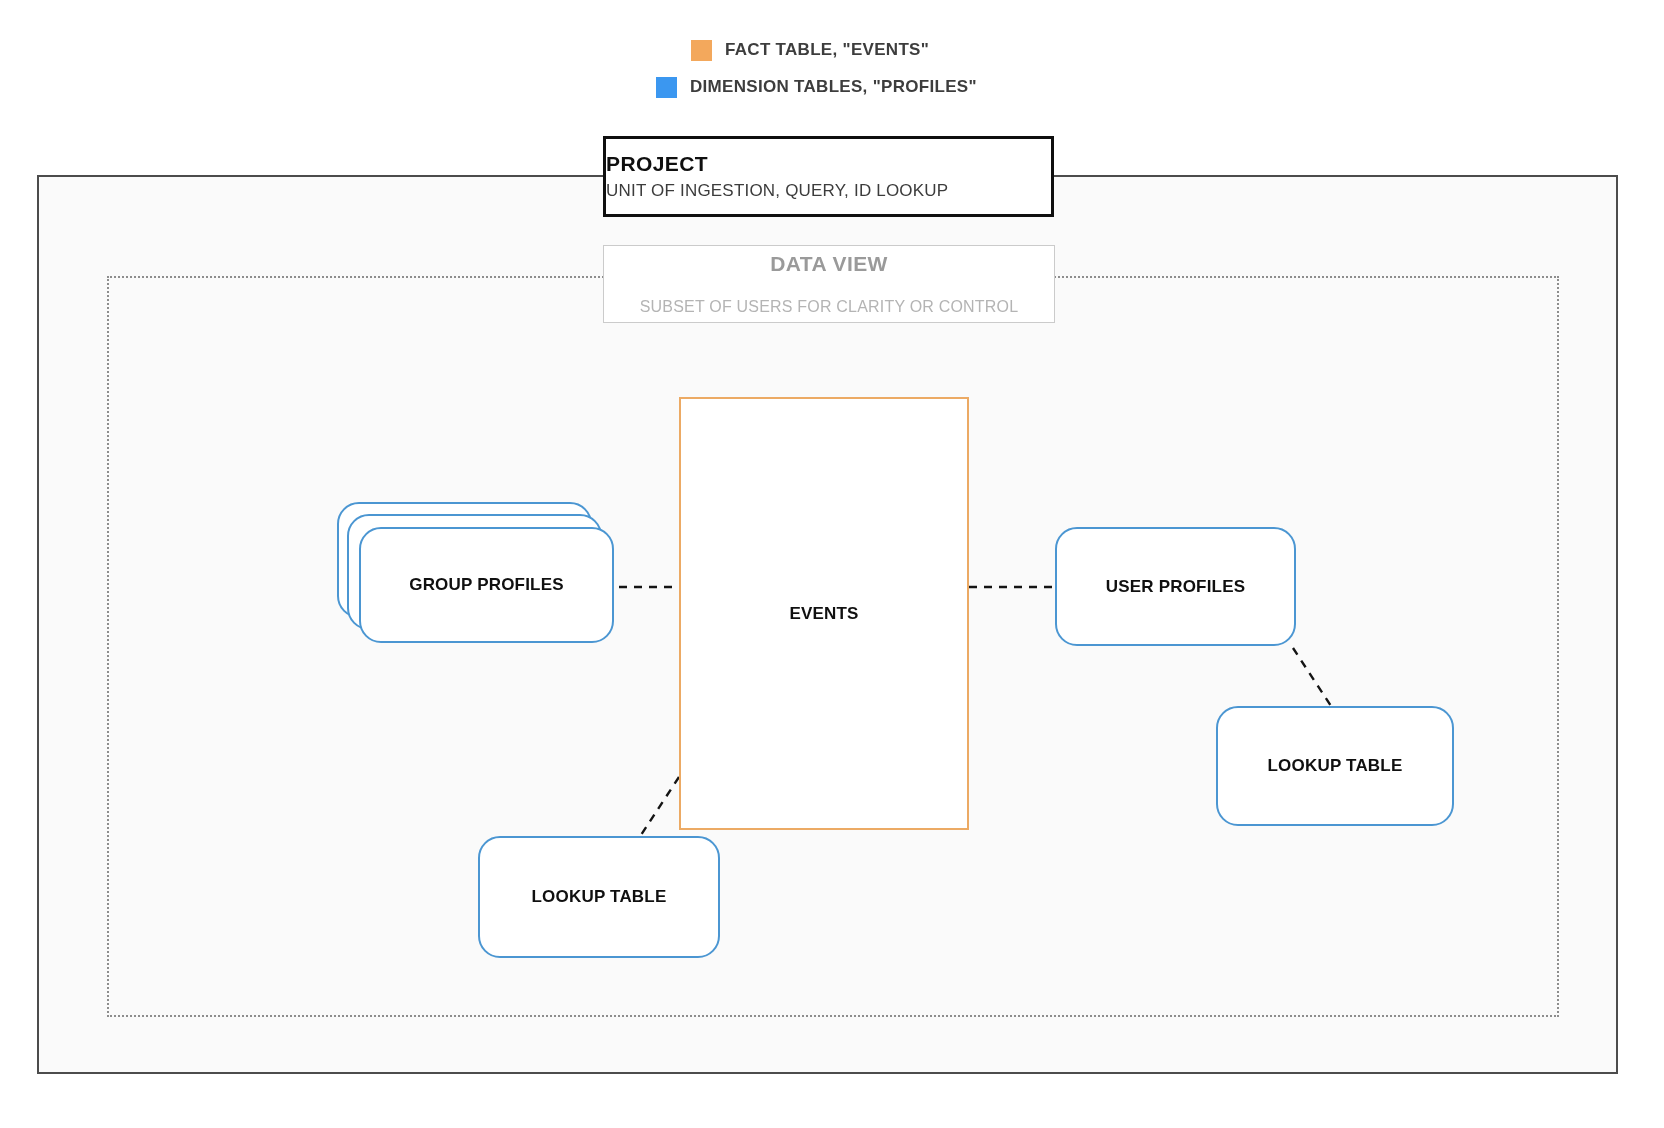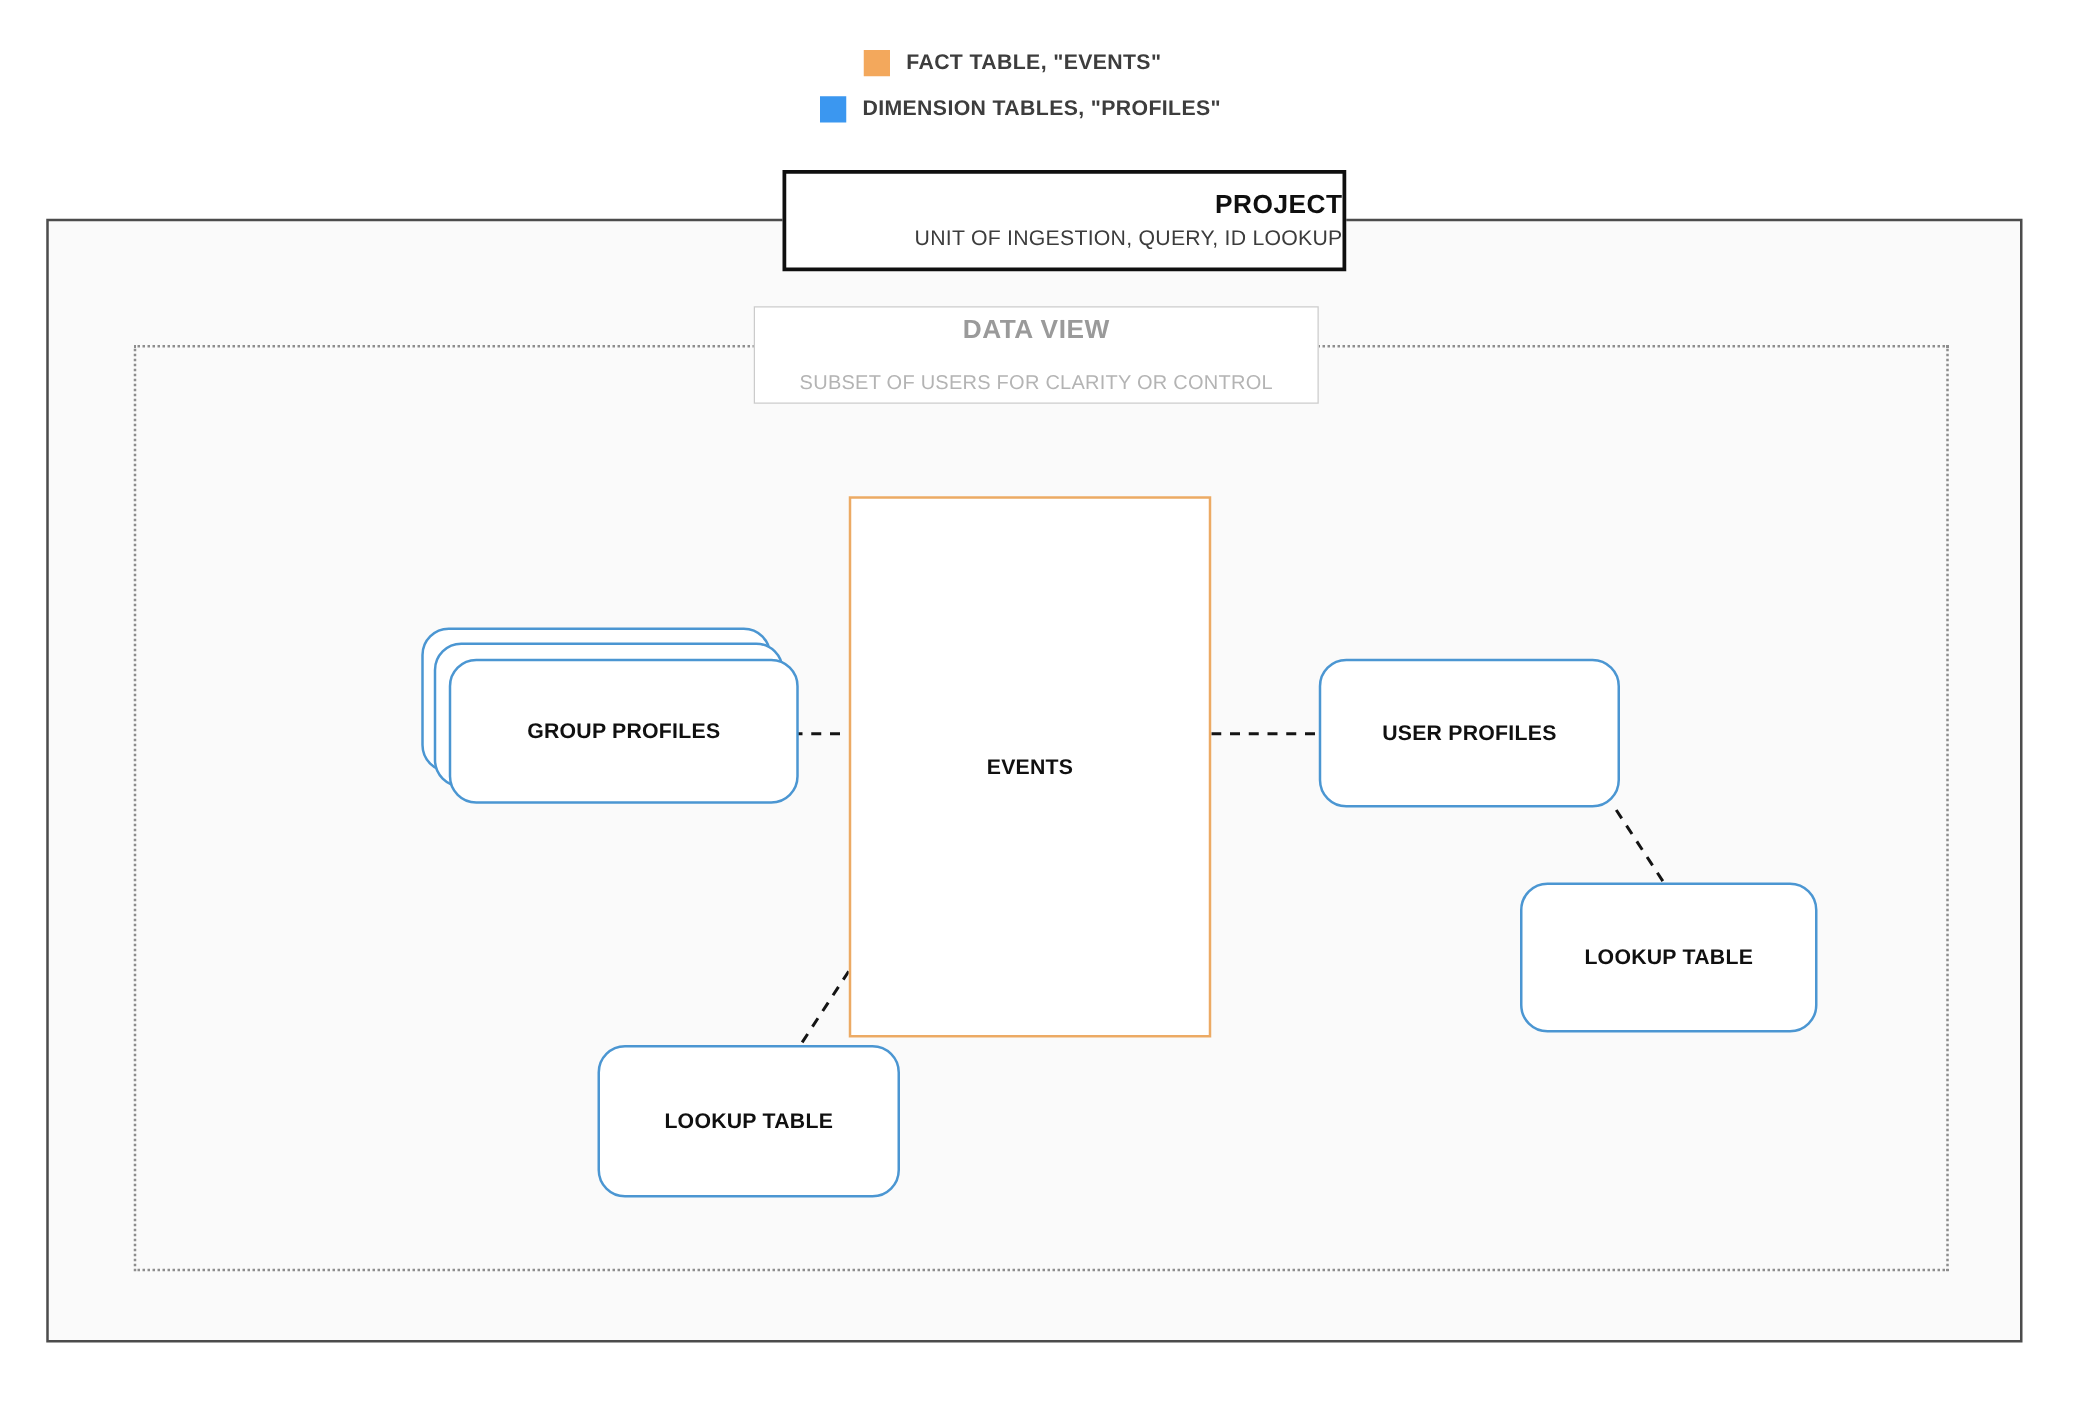--- a/index.html
+++ b/index.html
@@ -29,23 +29,22 @@
     background:#fafafa;border:2px solid #4c4c4c;box-sizing:border-box;
   }
   .dotted-box{
     position:absolute;left:107px;top:276px;width:1452px;height:741px;
     border:2px dotted #8d8d8d;box-sizing:border-box;background:transparent;
   }
   
   .project-box{
     position:absolute;left:603px;top:136px;width:451px;height:81px;
     background:#ffffff;border:3px solid #0f0f0f;box-sizing:border-box;
-    display:flex;flex-direction:column;align-items:flex-end;justify-content:center;
+    display:flex;flex-direction:column;align-items:flex-start;justify-content:center;
     gap:5px;
-    margin-left:23px;
   }
   .project-title{font-size:21px;font-weight:bold;color:#0f0f0f;letter-spacing:.4px;}
   .project-subtitle{font-size:17px;color:#3c3c3c;letter-spacing:.2px;}
   .dataview-box{
     position:absolute;left:603px;top:245px;width:452px;height:78px;
     background:#ffffff;border:1.5px solid #cbcbcb;box-sizing:border-box;
     display:flex;flex-direction:column;align-items:center;justify-content:center;
     gap:22px;
   }
   .dataview-title{font-size:21px;font-weight:bold;color:#9a9a9a;letter-spacing:.4px;}
@@ -60,21 +59,21 @@
   .card{
     background:#ffffff;border:2px solid #4b96d2;box-sizing:border-box;
     border-radius:22px;
     display:flex;align-items:center;justify-content:center;
   }
   .card.abs{position:absolute;}
   .card.user{left:1055px;top:527px;width:241px;height:119px;}
   .card.lookup-right{left:1216px;top:706px;width:238px;height:120px;}
   .card.lookup-bottom{left:478px;top:836px;width:242px;height:122px;}
   
-  .stack-card{position:absolute;width:280px;height:116px;}
+  .stack-card{position:absolute;width:255px;height:116px;}
   .stack-back2{left:337px;top:502px;}
   .stack-back1{left:347px;top:514px;}
   .stack-front{left:359px;top:527px;}
   
   .connectors{position:absolute;left:0;top:0;width:1664px;height:1128px;pointer-events:none;}
 </style>
 </head>
 <body>
 
 <div class="canvas">

